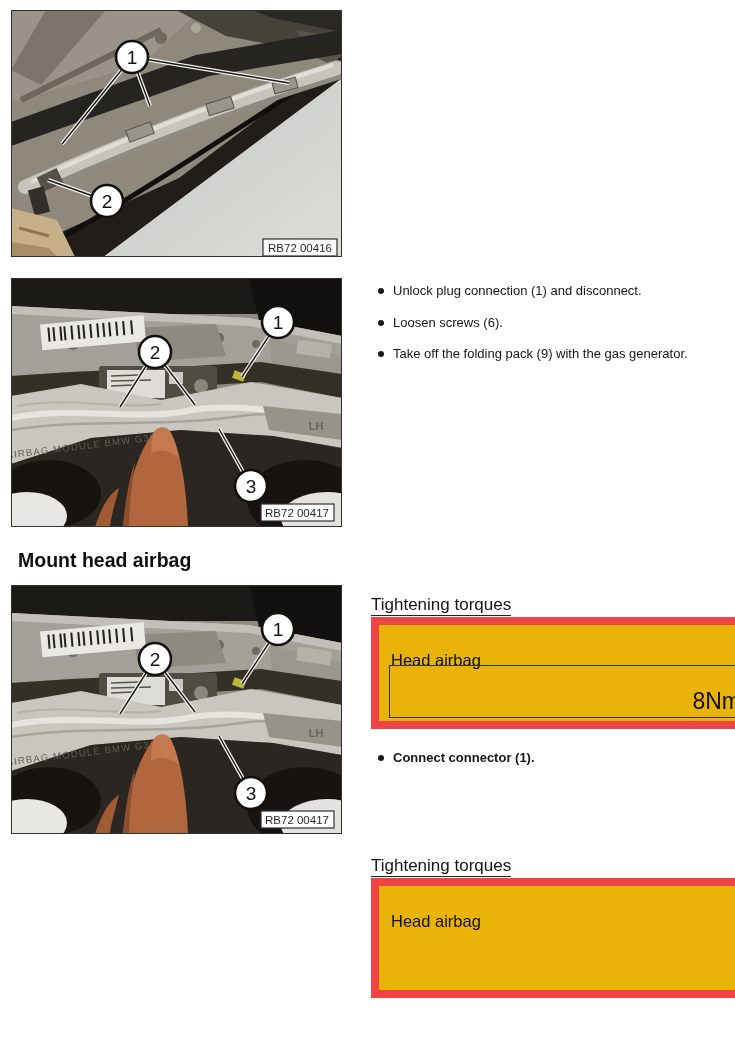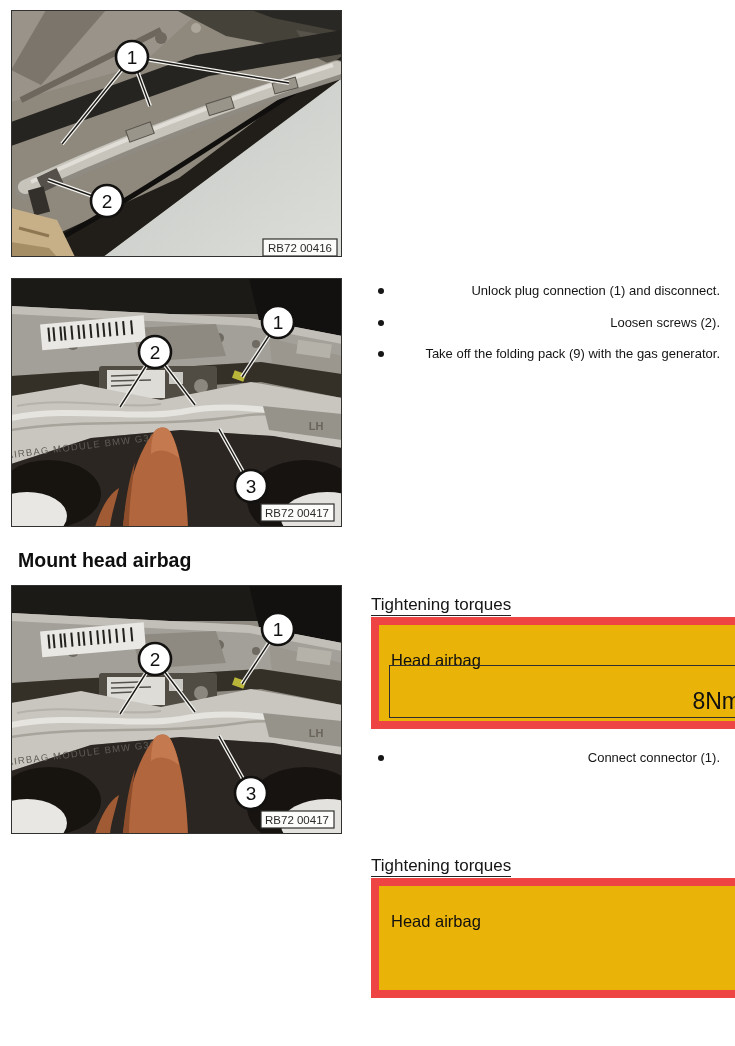--- a/index.html
+++ b/index.html
@@ -6,36 +6,36 @@
   html,body { background:#ffffff; }
   body { font-family:"Liberation Sans","DejaVu Sans",sans-serif; color:#151515; }
   .page { position:relative; width:735px; height:1046px; background:#fff; overflow:hidden; }
 
   .photo { position:absolute; left:11px; width:331px; }
   .photo svg { display:block; }
 
   .col { position:absolute; left:371px; width:356px; }
 
   ul.bullets { list-style:none; }
-  ul.bullets li { display:flex; margin-bottom:12px; font-size:13px; line-height:19.5px;text-align:right; }
+  ul.bullets li { display:flex; gap:9px; margin-bottom:12px; font-size:13px; line-height:19.5px; }
   .dot { flex:0 0 auto; width:6px; height:6px; border-radius:50%; background:#161616; margin:7px 0 0 7px; }
   .bullet-text { flex:1; max-width:336px; }
 
   .section-heading { position:absolute; left:11px; top:549px; font-size:19.5px; line-height:23px; color:#0e0e0e;margin-left:7px; }
 
   .torques-row { margin:11px 0 0 0; }
   .torques-heading { display:inline-block; font-size:17px; line-height:17px; padding-bottom:2px; border-bottom:1.5px solid #222; }
 
   .torque-table { position:relative; width:396px; height:112px; border:8px solid #ef4444; margin-top:1px; background:#eab308; }
   .torque-table.clipped { height:120px; }
   .component { position:absolute; left:12px; top:26px; font-size:16.5px; color:#101010; }
   .value-box { position:absolute; left:10px; right:11px; bottom:3px; height:53px; border:1.5px solid #2f2f2f; }
   .value { position:absolute; right:6px; bottom:2px; font-size:23px; color:#101010; }
 
-  .after-table { margin-top:19px; }
+  .after-table { margin-top:19px;font-weight:bold; }
 
   svg text { font-family:"Liberation Sans","DejaVu Sans",sans-serif; }
   .co { font-size:19px; fill:#121212; text-anchor:middle; }
   .figlabel { font-size:11.5px; fill:#2b2b29; text-anchor:middle; }
   .stencil { font-size:9.5px; fill:#605c55; letter-spacing:1.2px; }
   .lh { font-size:11px; fill:#6b645b; font-weight:bold; text-anchor:middle; }
 </style>
 </head>
 <body>
 
@@ -104,21 +104,21 @@
   </figure>
 
   <section class="col" style="top:281px">
     <ul class="bullets">
       <li>
           <span class="dot"></span>
           <span class="bullet-text">Unlock plug connection (1) and disconnect.</span>
         </li>
       <li>
           <span class="dot"></span>
-          <span class="bullet-text">Loosen screws (2).</span>
+          <span class="bullet-text">Loosen screws (6).</span>
         </li>
       <li>
           <span class="dot"></span>
           <span class="bullet-text">Take off the folding pack (9) with the gas generator.</span>
         </li>
     </ul>
   </section>
 
   <figure class="photo" style="top:278px">
     <svg viewBox="0 0 331 249" width="331" height="249">

